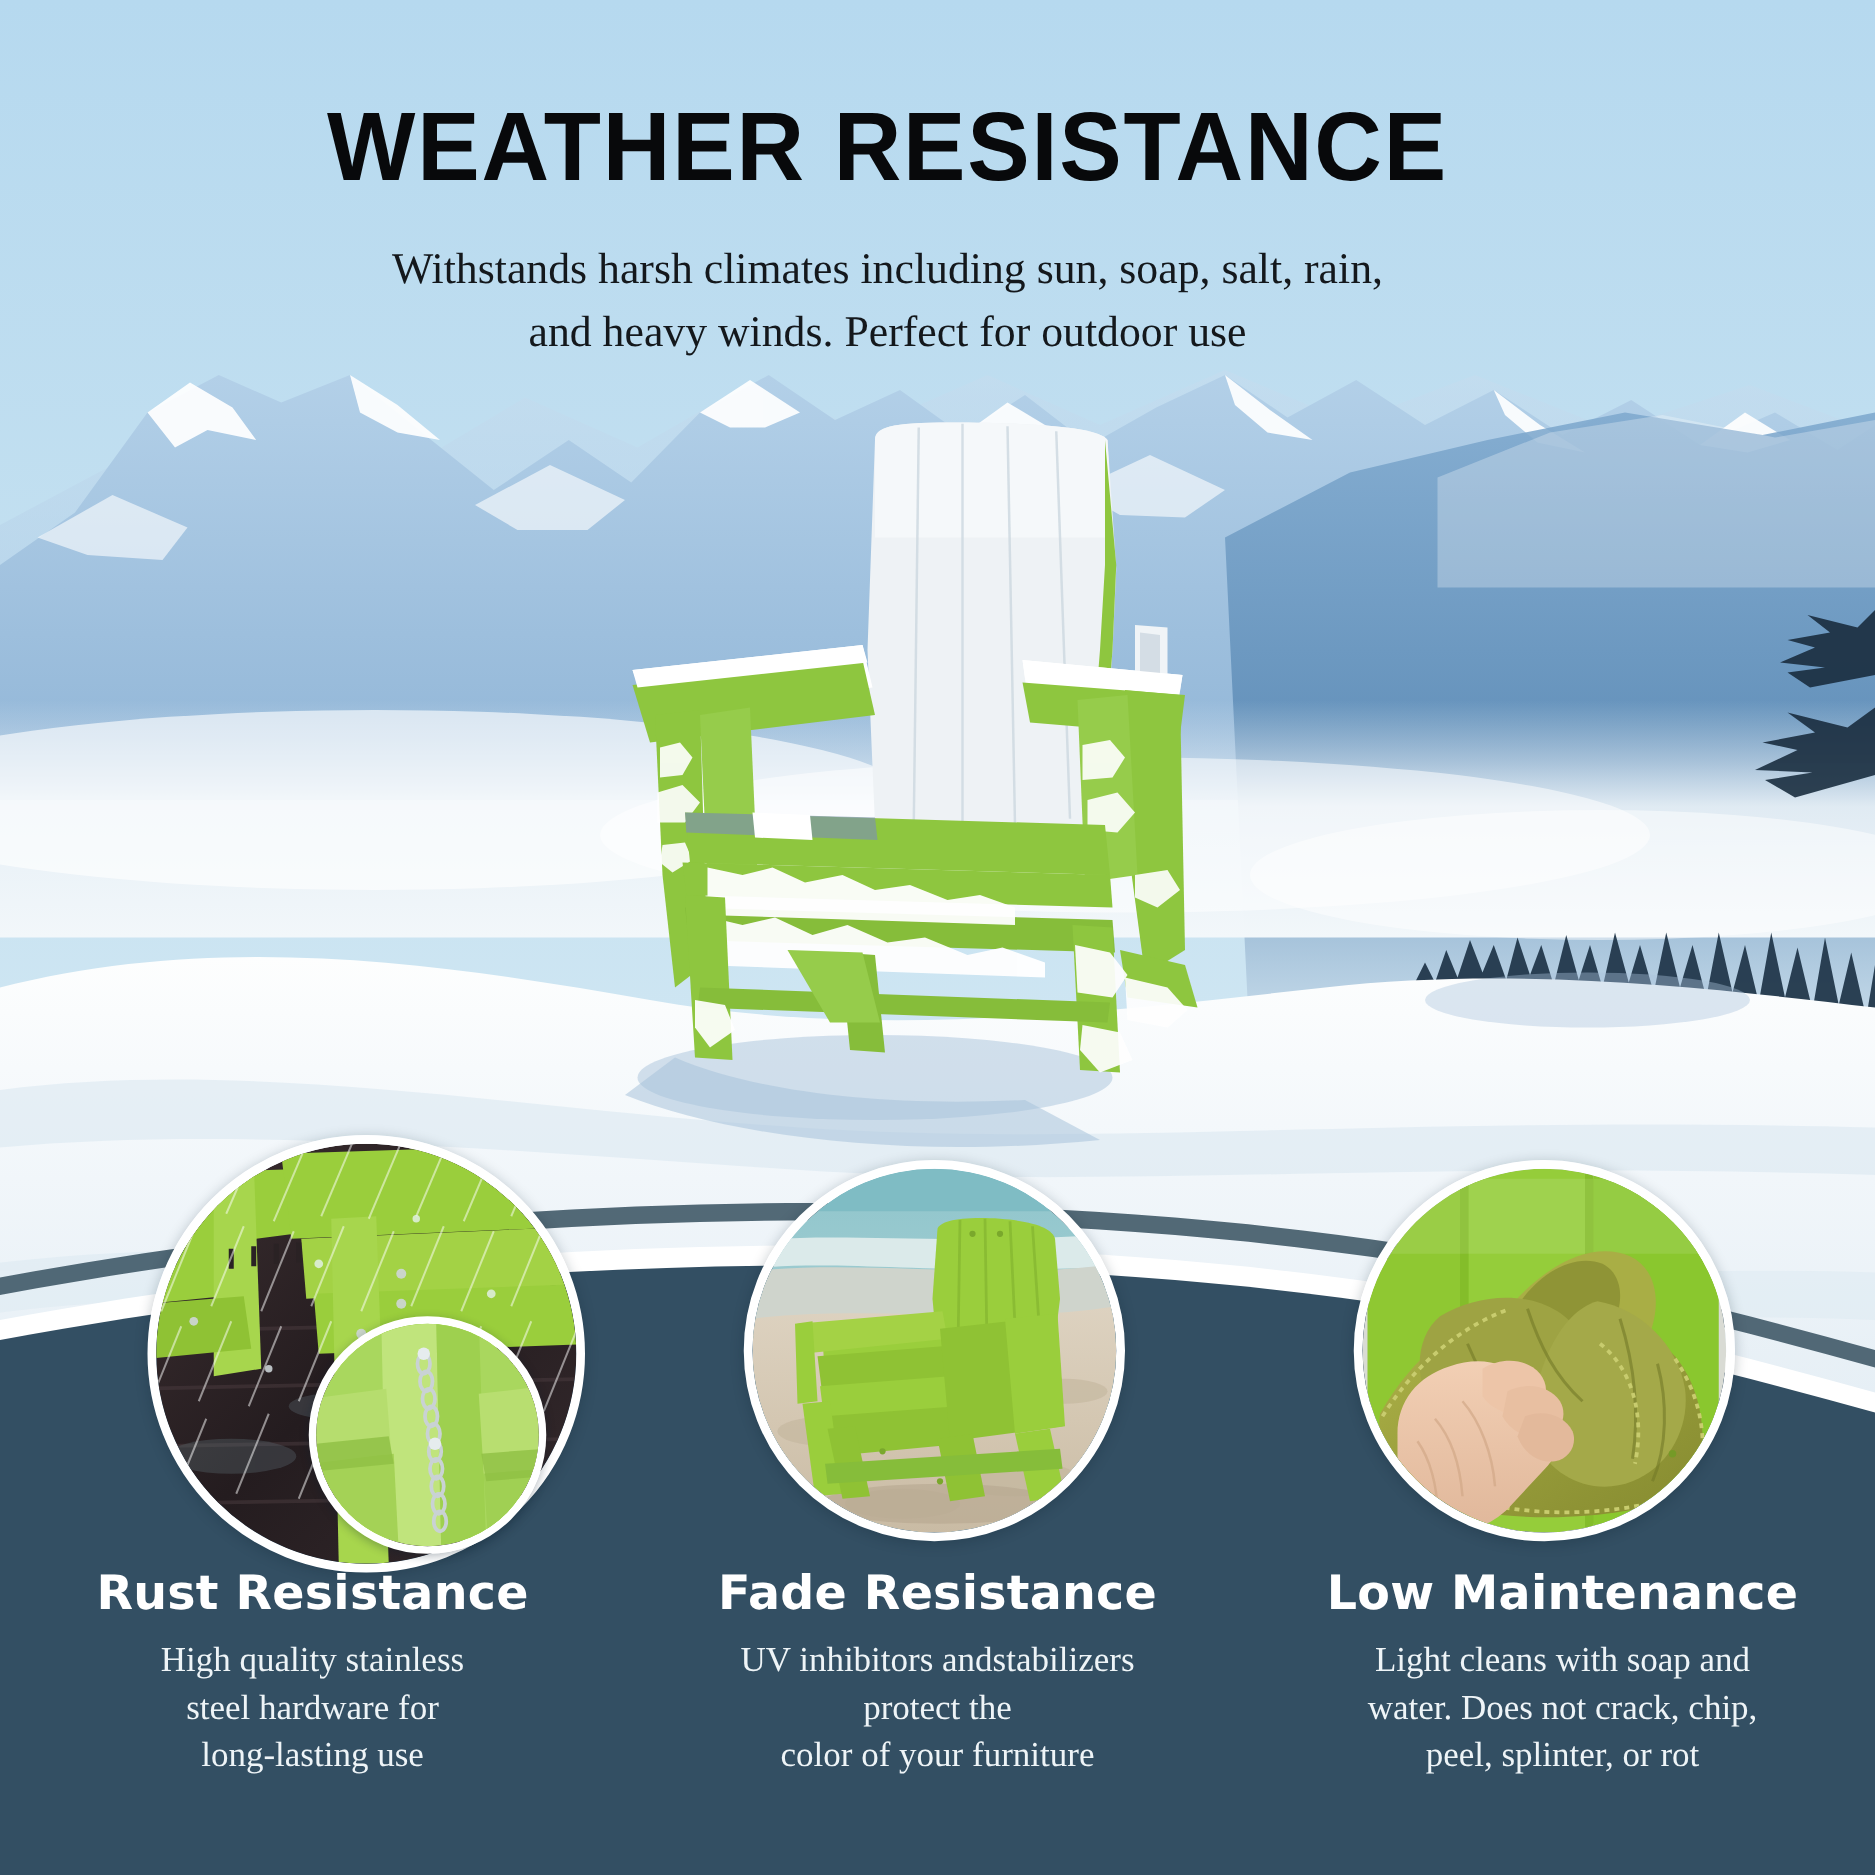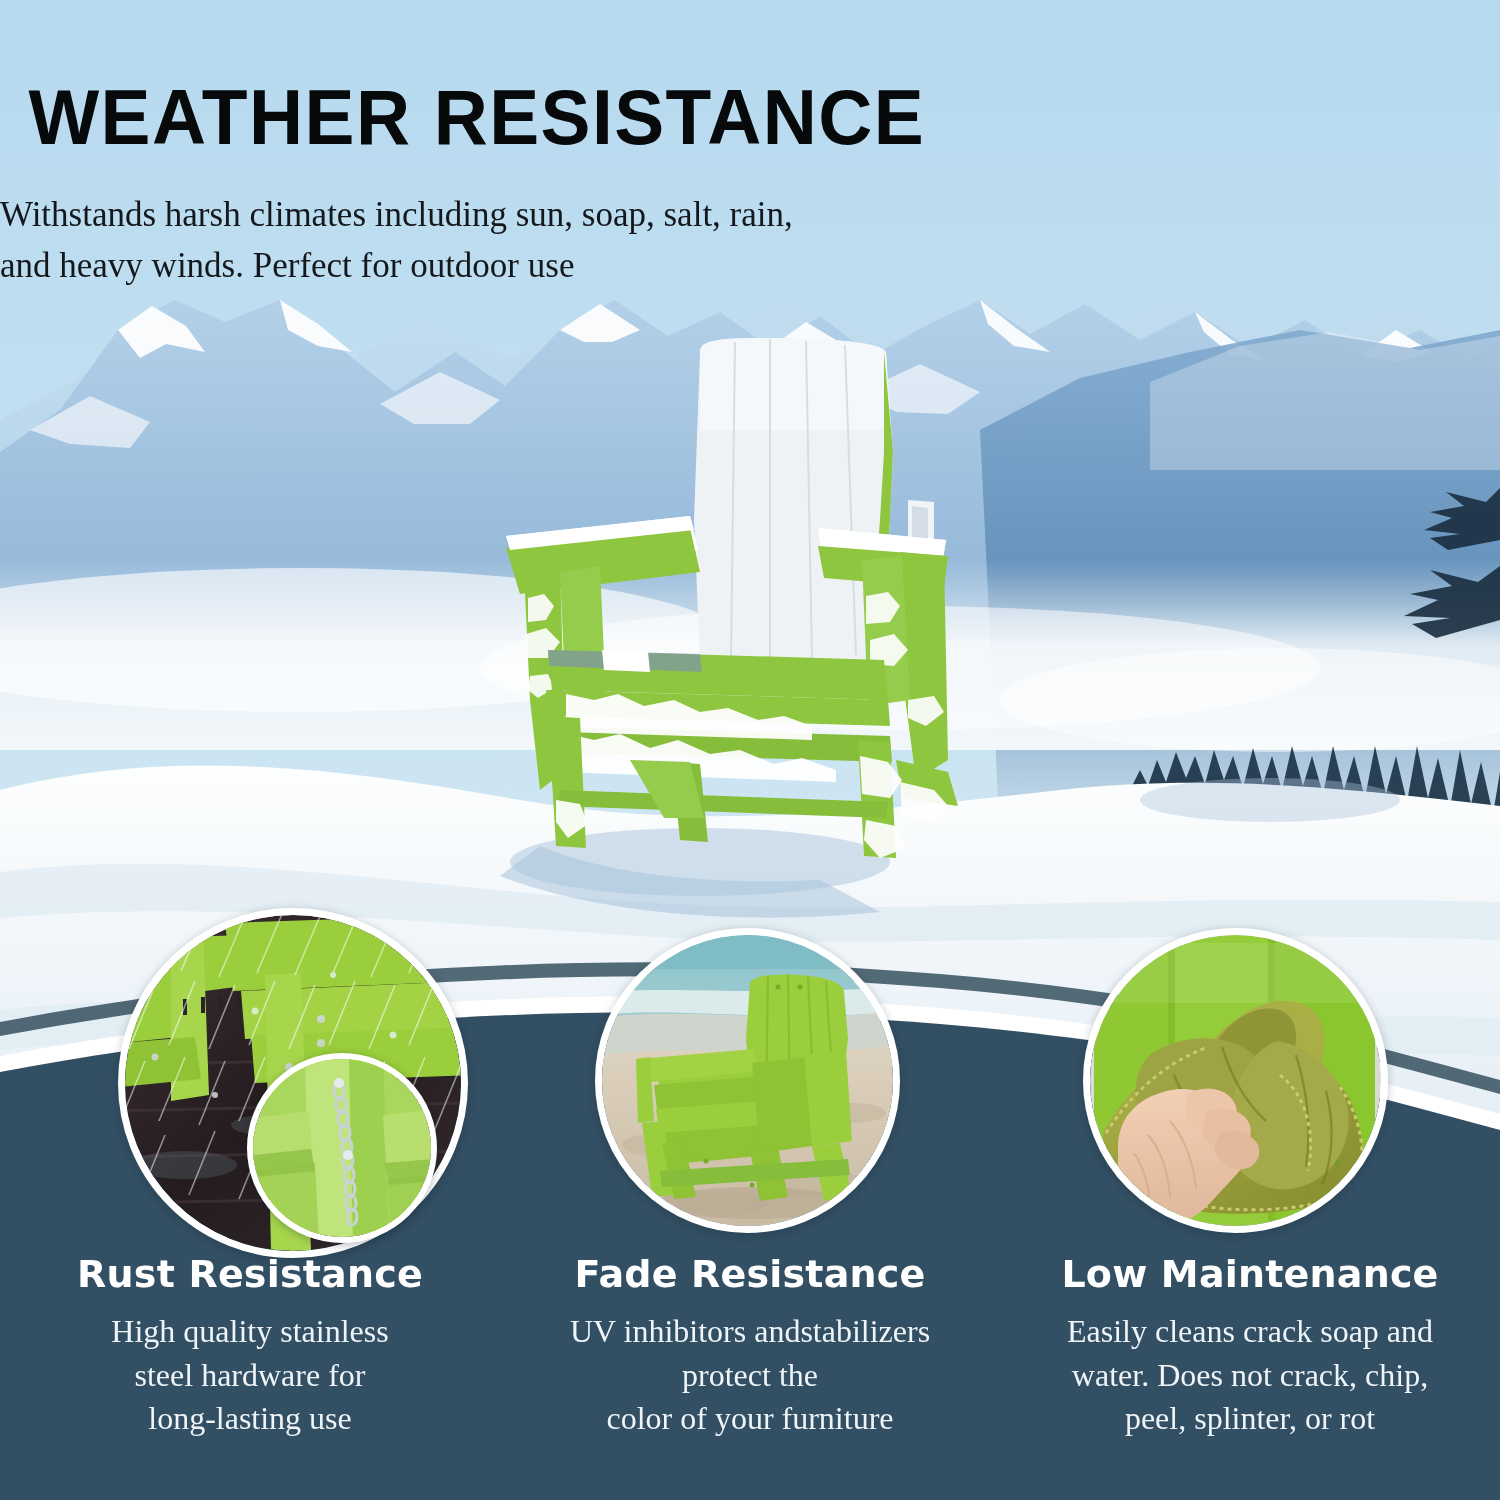--- a/index.html
+++ b/index.html
@@ -14,21 +14,21 @@
   
   .sky {
     position:absolute; left:0; top:0; width:1500px; height:560px;
     background:linear-gradient(180deg,#b6d9ef 0%,#bedded 28%,#cbe4f1 62%,#d8ecf6 100%);
   }
 
   
   .scene { position:absolute; left:0; top:0; width:1500px; height:1160px; }
 
   
-  .header { position:absolute; left:0; top:0; width:1420px; z-index:20; }
+  .header { position:absolute; left:0; top:0; width:1420px; text-align:center; z-index:20; }
   .title {
     font-family:"Liberation Sans", sans-serif;
     font-weight:bold; font-size:78px; letter-spacing:1.5px;
     color:#08090b; line-height:1; margin-top:78px;
     transform:scaleX(0.96); transform-origin:center;
   }
   .subtitle {
     font-family:"Liberation Serif", serif;
     font-size:35px; color:#14181c; line-height:1.45;
     margin-top:34px;
@@ -41,21 +41,21 @@
   .panel-text { position:absolute; left:0; top:1255px; width:1500px; z-index:30;
                 display:flex;justify-content:center; }
   .col { width:500px; text-align:center; padding:0 26px; }
   .col-title {
     font-family:"DejaVu Sans", sans-serif;
     font-weight:bold; font-size:38px; color:#ffffff;
     letter-spacing:0.2px; line-height:1;
   }
   .col-body {
     font-family:"Liberation Serif", serif;
-    font-size:32px; color:#eef4f7; line-height:1.36; margin-top:17px;
+    font-size:28px; color:#eef4f7; line-height:1.36; margin-top:17px;
   }
   .col-body span { display:block; }
 
   
   .circ {
     position:absolute; border-radius:50%; overflow:hidden;
     border:7px solid #ffffff; z-index:25;
     box-shadow:0 2px 10px rgba(10,30,45,.25);
   }
   .c1 { left:118px; top:908px; width:350px; height:350px; }
@@ -603,21 +603,21 @@
       <div class="col-body">
         <span>UV inhibitors andstabilizers</span>
         <span>protect the</span>
         <span>color of your furniture</span>
       </div>
     </div>
 
     <div class="col">
       <div class="col-title">Low Maintenance</div>
       <div class="col-body">
-        <span>Easily cleans crack soap and</span>
+        <span>Light cleans with soap and</span>
         <span>water. Does not crack, chip,</span>
         <span>peel, splinter, or rot</span>
       </div>
     </div>
 
   </div>
 
 </div>
 
 </body></html>

